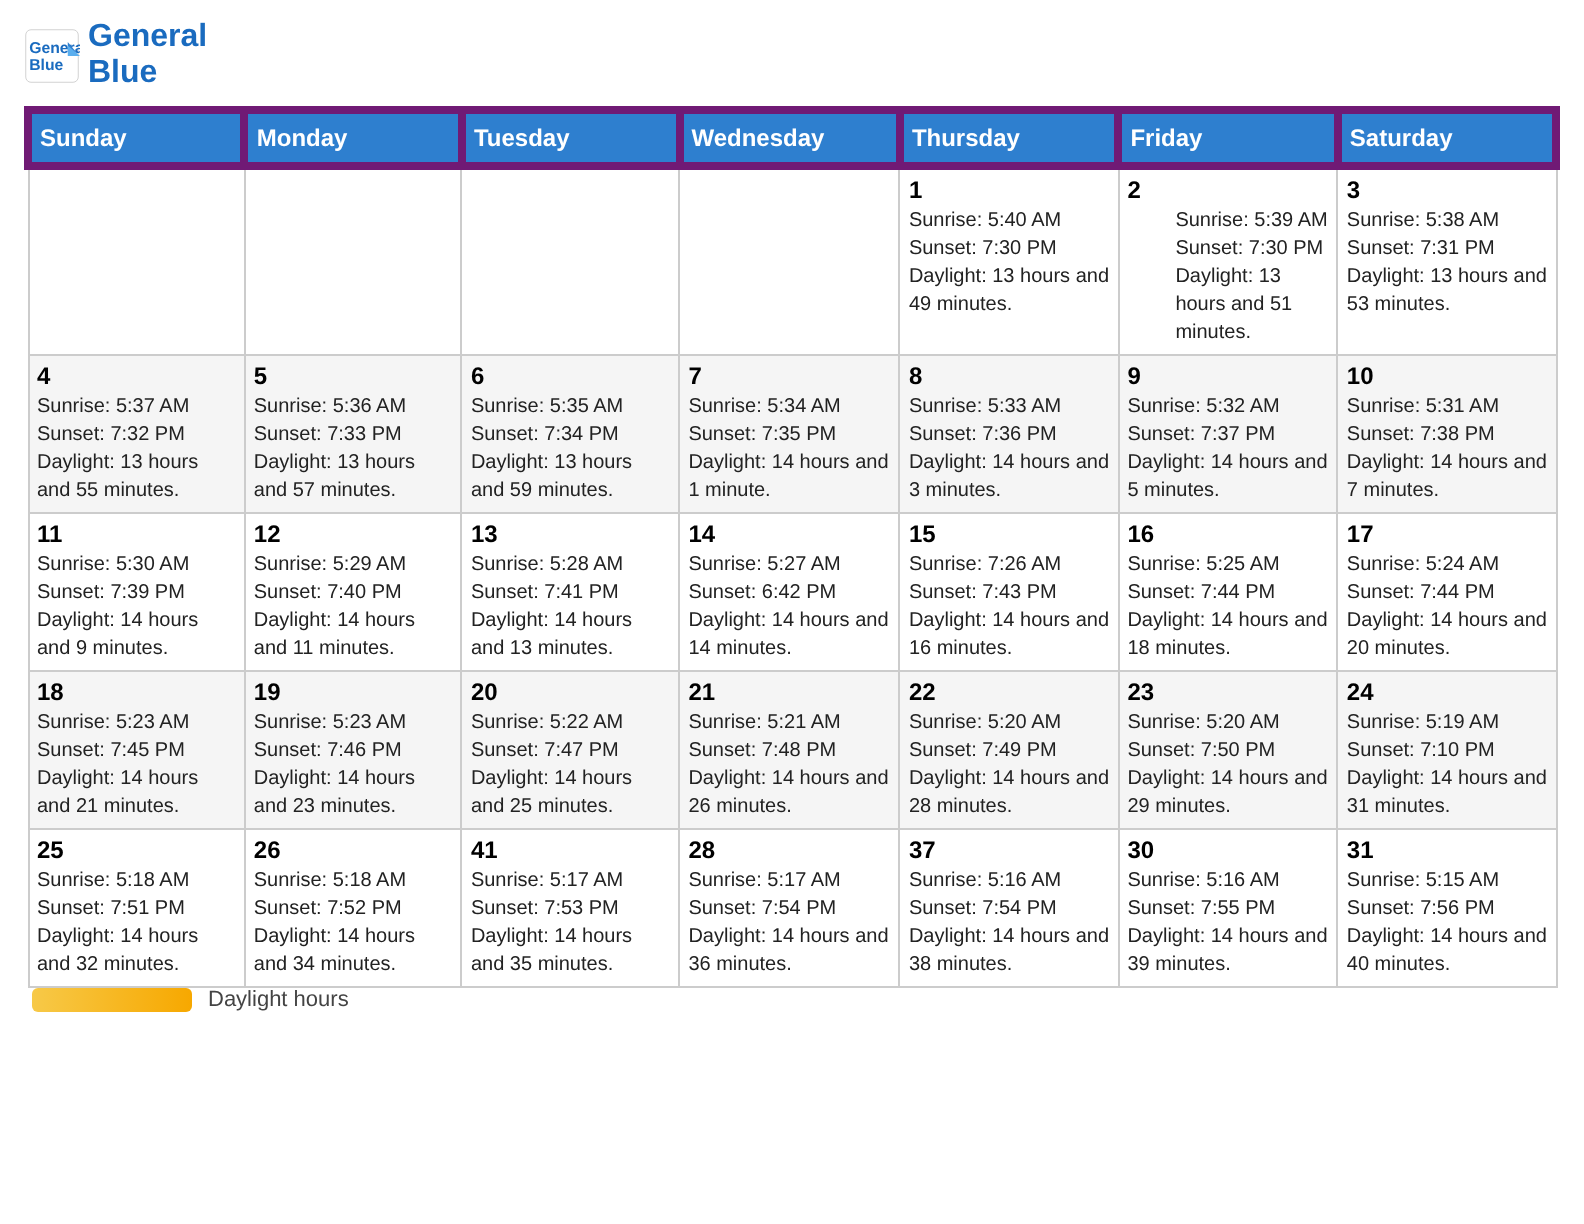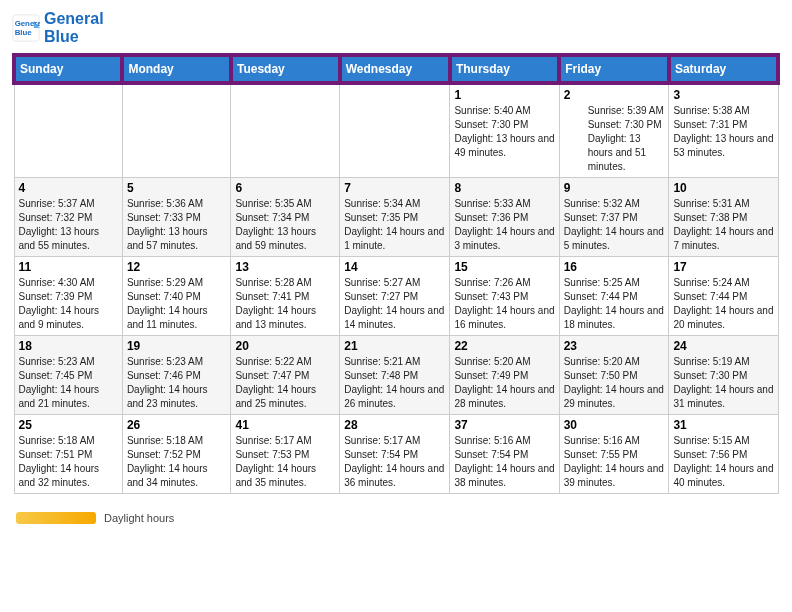--- a/index.html
+++ b/index.html
@@ -87,21 +87,21 @@
       color: #222;
       line-height: 1.4;
     }
     .empty-cell {
       background: #fff !important;
     }
     .footer {
       display: flex;
       align-items: flex-end;
       gap: 8px;
-      margin-top: 18px;
+      margin-top: 0;
       padding-left: 4px;
     }
     .daylight-bar {
       width: 80px;
       height: 12px;
       background: linear-gradient(to right, #f7c948, #f7a800);
       border-radius: 3px;
     }
     .footer-label {
       font-size: 11px;
@@ -206,40 +206,40 @@
           <td>
             <span class="day-num">10</span>
             <div class="day-info" style="white-space: pre-line;">Sunrise: 5:31 AM
 Sunset: 7:38 PM
 Daylight: 14 hours and 7 minutes.</div>
           </td>
         </tr>
         <tr>
           <td>
             <span class="day-num">11</span>
-            <div class="day-info" style="white-space: pre-line;">Sunrise: 4:30 AM
+            <div class="day-info" style="white-space: pre-line;">Sunrise: 5:30 AM
 Sunset: 7:39 PM
 Daylight: 14 hours and 9 minutes.</div>
           </td>
           <td>
             <span class="day-num">12</span>
             <div class="day-info" style="white-space: pre-line;">Sunrise: 5:29 AM
 Sunset: 7:40 PM
 Daylight: 14 hours and 11 minutes.</div>
           </td>
           <td>
             <span class="day-num">13</span>
             <div class="day-info" style="white-space: pre-line;">Sunrise: 5:28 AM
 Sunset: 7:41 PM
 Daylight: 14 hours and 13 minutes.</div>
           </td>
           <td>
             <span class="day-num">14</span>
             <div class="day-info" style="white-space: pre-line;">Sunrise: 5:27 AM
-Sunset: 7:27 PM
+Sunset: 6:42 PM
 Daylight: 14 hours and 14 minutes.</div>
           </td>
           <td>
             <span class="day-num">15</span>
             <div class="day-info" style="white-space: pre-line;">Sunrise: 7:26 AM
 Sunset: 7:43 PM
 Daylight: 14 hours and 16 minutes.</div>
           </td>
           <td>
             <span class="day-num">16</span>
@@ -287,21 +287,21 @@
           </td>
           <td>
             <span class="day-num">23</span>
             <div class="day-info" style="white-space: pre-line;">Sunrise: 5:20 AM
 Sunset: 7:50 PM
 Daylight: 14 hours and 29 minutes.</div>
           </td>
           <td>
             <span class="day-num">24</span>
             <div class="day-info" style="white-space: pre-line;">Sunrise: 5:19 AM
-Sunset: 7:30 PM
+Sunset: 7:10 PM
 Daylight: 14 hours and 31 minutes.</div>
           </td>
         </tr>
         <tr>
           <td>
             <span class="day-num">25</span>
             <div class="day-info" style="white-space: pre-line;">Sunrise: 5:18 AM
 Sunset: 7:51 PM
 Daylight: 14 hours and 32 minutes.</div>
           </td>

